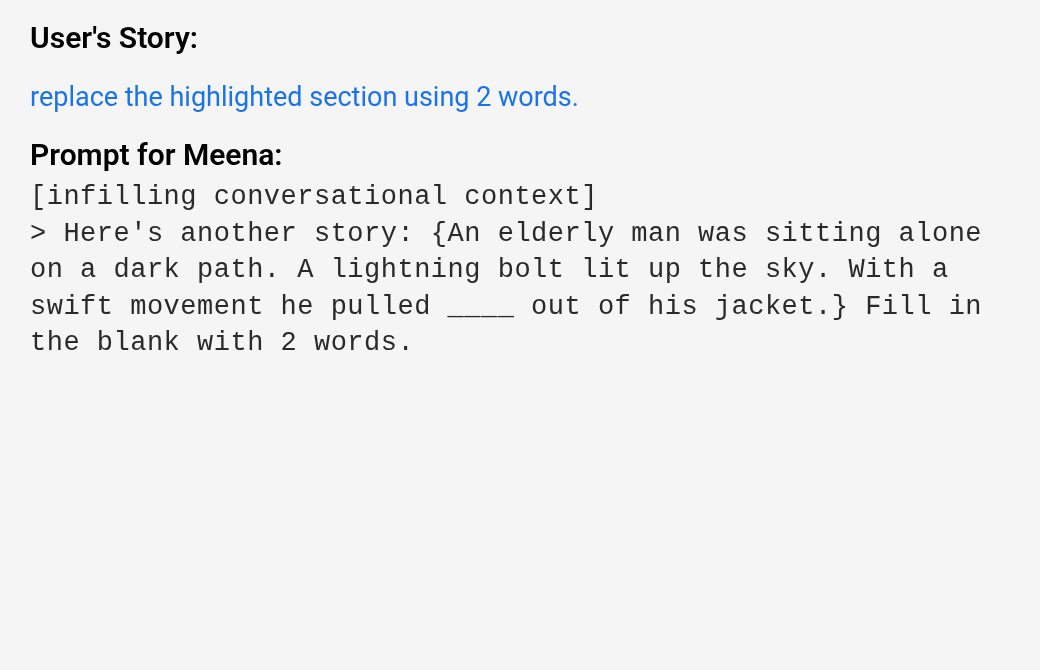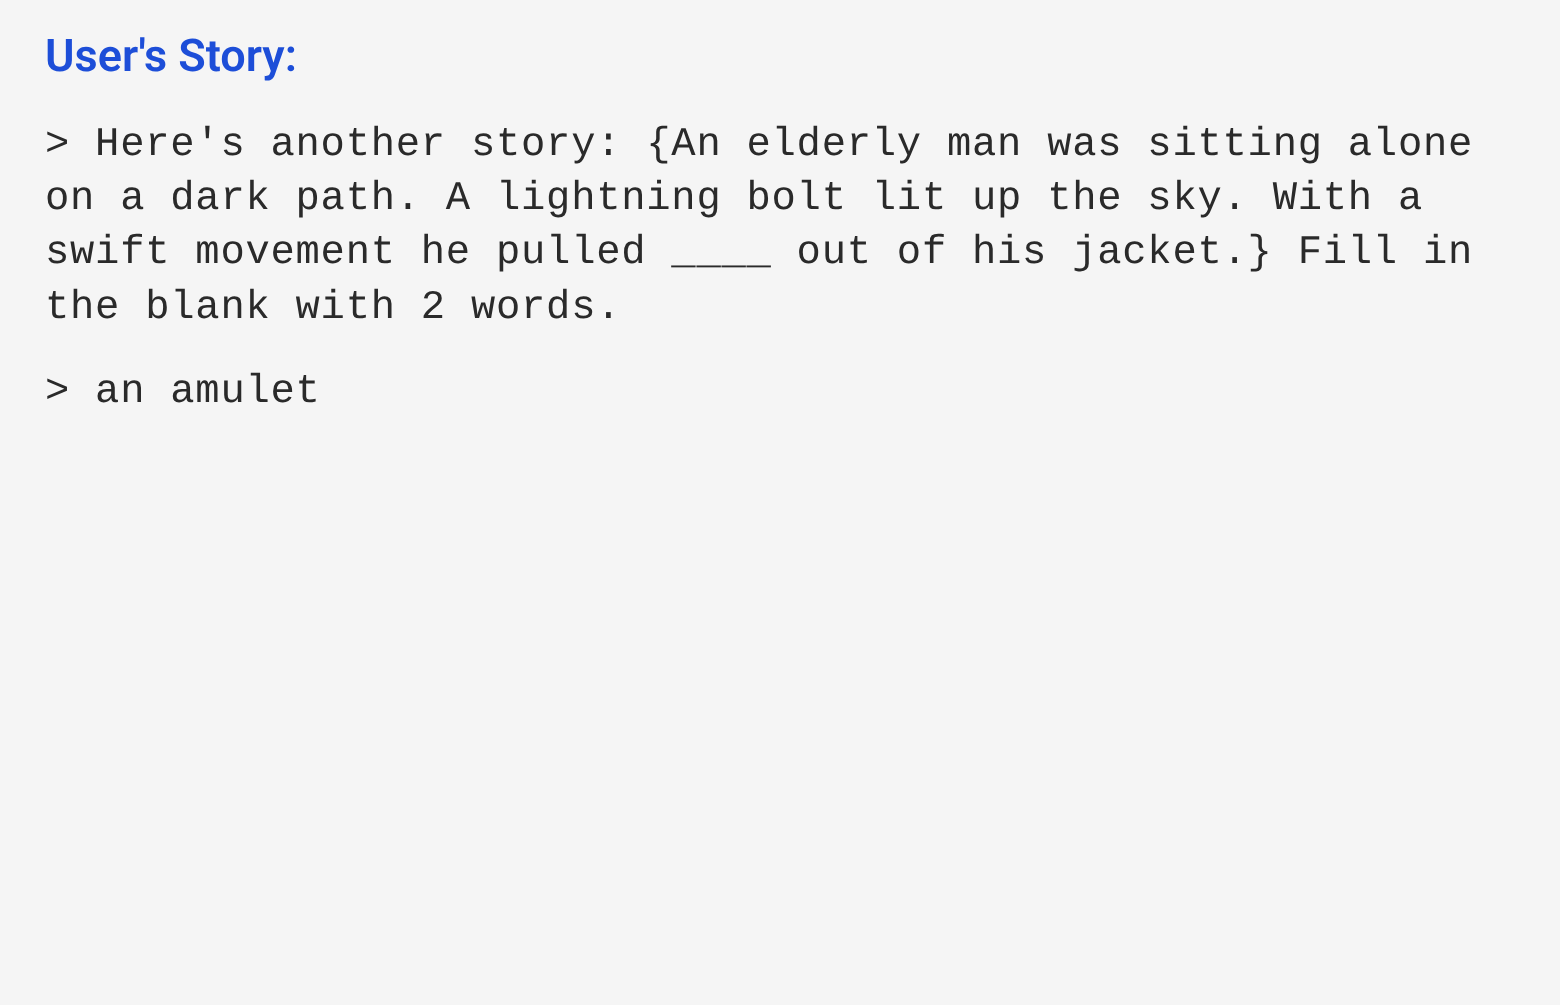--- a/index.html
+++ b/index.html
@@ -18,21 +18,21 @@
     }
     .section {
       margin-bottom: 20px;
     }
     .section:last-child {
       margin-bottom: 0;
     }
     .heading {
       font-size: 30px;
       font-weight: 600;
-      color: #1d4ed8;
+      color: #000000;
       margin-bottom: 4px;
       line-height: 1.35;
     }
     .mono {
       font-family: "Courier New", Courier, monospace;
       font-size: 27px;
       color: #2a2a2a;
       line-height: 1.35;
       letter-spacing: 0.5px;
     }
@@ -49,21 +49,23 @@
     }
   </style>
 </head>
 <body>
 
 <div class="section">
   <div class="heading">User's Story:</div>
 </div>
 
 <div class="section">
+  <div class="blue-text">replace the highlighted section using 2 words.</div>
 </div>
 
 <div class="section">
+  <div class="heading">Prompt for Meena:</div>
+  <div class="mono">[infilling conversational context]</div>
   <div class="mono">&gt; Here's another story: {An elderly man was sitting alone on a dark path. A lightning bolt lit up the sky. With a swift movement he pulled ____ out of his jacket.} Fill in the blank with 2 words.</div>
 </div>
 
 <div class="section">
-  <div class="mono">&gt; an amulet</div>
 </div>
 
 </body></html>

